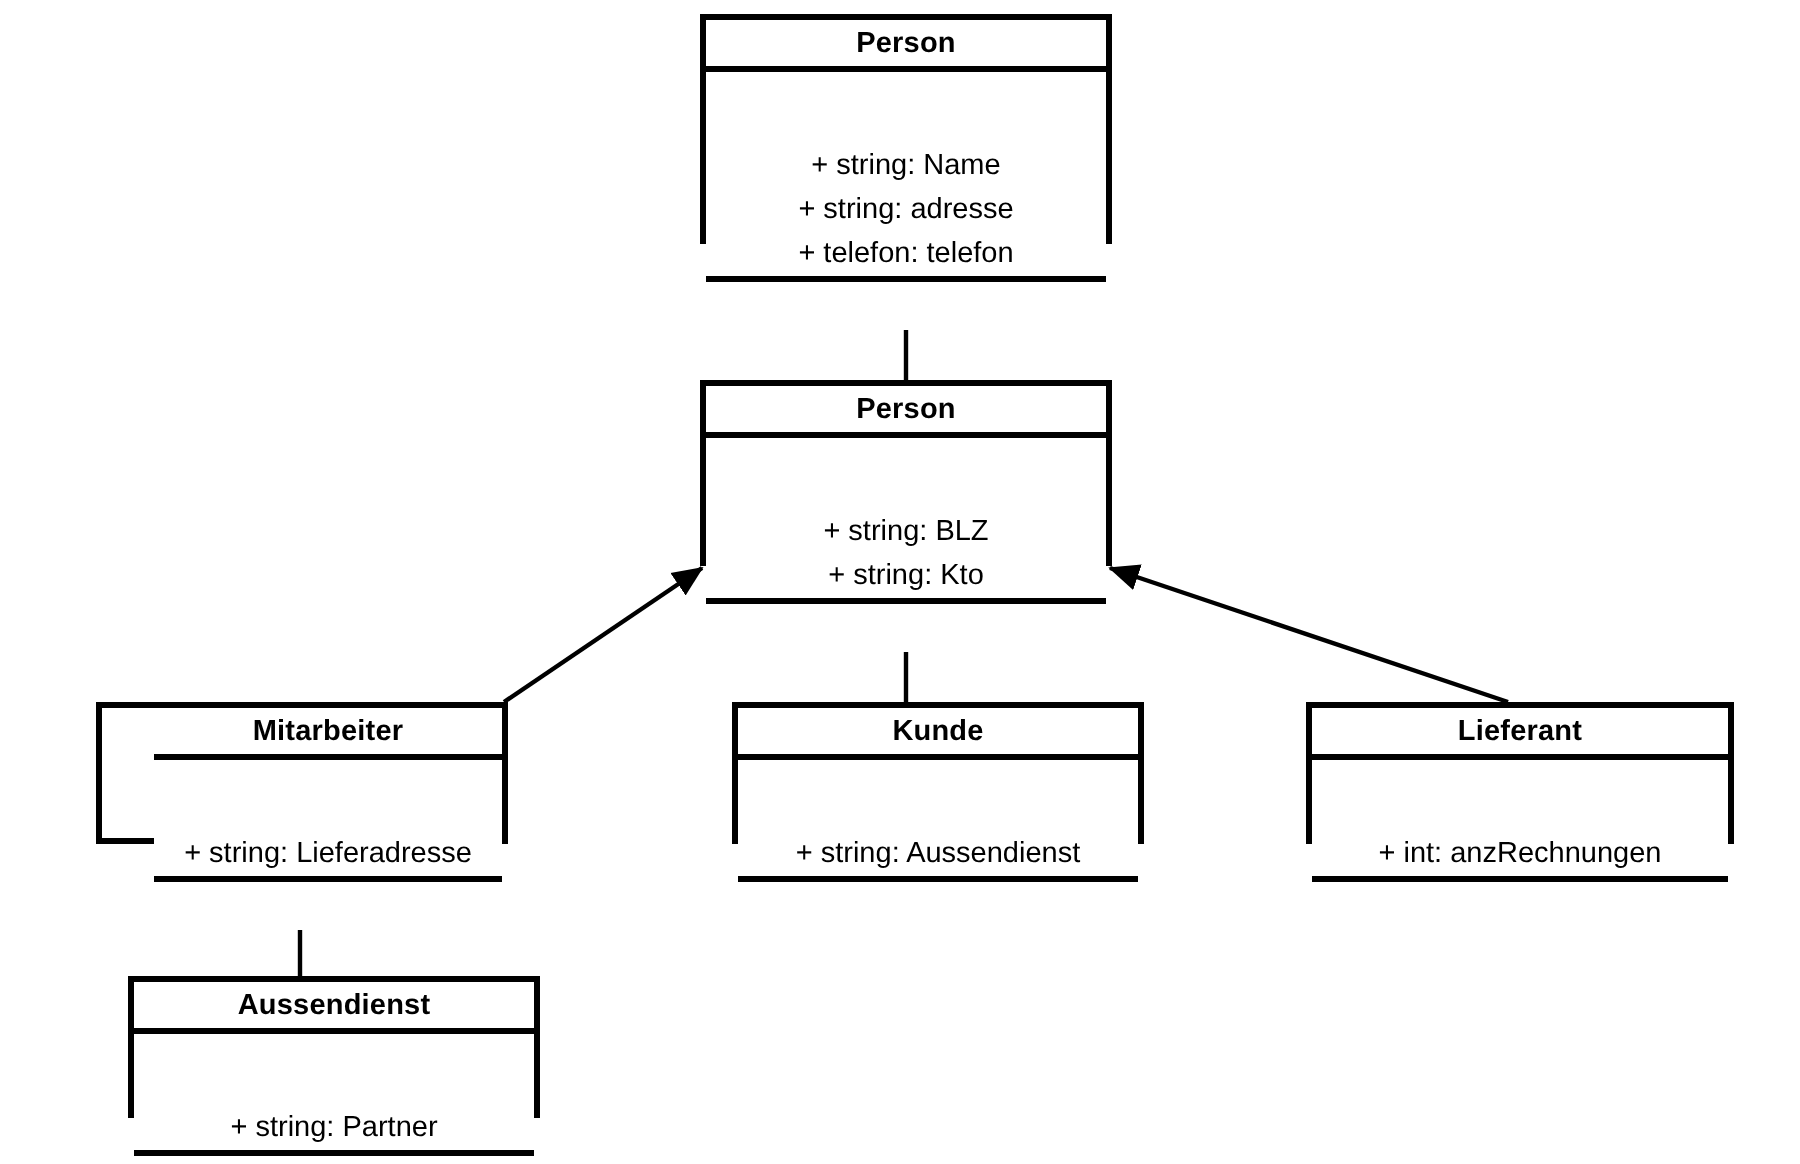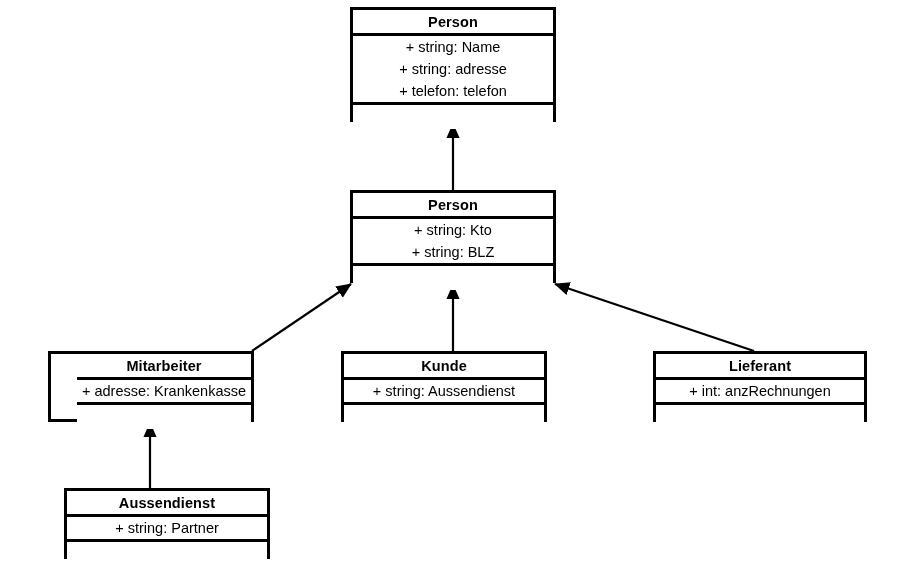--- a/index.html
+++ b/index.html
@@ -43,20 +43,21 @@
     font-size: 14.5px;
     color: #000000;
     height: 26px;
     border-bottom: 3px solid #000000;
     letter-spacing: 0.1px;
   }
   .uml-attrs {
     display: block;
     border-bottom: 3px solid #000000;
     padding: 0;
+    margin-top: 36px;
   }
   .uml-attr {
     box-sizing: border-box;
     display: flex;
     align-items: center;
     justify-content: center;
     height: 22px;
     font-size: 14.5px;
     color: #000000;
     white-space: nowrap;
@@ -96,39 +97,39 @@
       <div class="uml-attr">+ telefon:  telefon</div>
     </div>
     <div class="uml-compartment uml-ops">
       <div class="uml-ops-empty"></div>
     </div>
   </div>
 
   <div class="uml-class" style="left:350px; top:190px; width:206px; height:93px;">
     <div class="uml-compartment uml-name">Person</div>
     <div class="uml-compartment uml-attrs">
+      <div class="uml-attr">+ string:  BLZ</div>
       <div class="uml-attr">+ string:  Kto</div>
-      <div class="uml-attr">+ string:  BLZ</div>
     </div>
     <div class="uml-compartment uml-ops">
       <div class="uml-ops-empty"></div>
     </div>
   </div>
 
   <div class="uml-class" style="left:48px; top:351px; width:206px; height:71px;padding-left:26px;">
     <div class="uml-compartment uml-name">Mitarbeiter</div>
     <div class="uml-compartment uml-attrs">
-      <div class="uml-attr">+ adresse:  Krankenkasse</div>
+      <div class="uml-attr">+ string:  Lieferadresse</div>
     </div>
     <div class="uml-compartment uml-ops">
       <div class="uml-ops-empty"></div>
     </div>
   </div>
 
-  <div class="uml-class" style="left:341px; top:351px; width:206px; height:71px;">
+  <div class="uml-class" style="left:366px; top:351px; width:206px; height:71px;">
     <div class="uml-compartment uml-name">Kunde</div>
     <div class="uml-compartment uml-attrs">
       <div class="uml-attr">+ string:  Aussendienst</div>
     </div>
     <div class="uml-compartment uml-ops">
       <div class="uml-ops-empty"></div>
     </div>
   </div>
 
   <div class="uml-class" style="left:653px; top:351px; width:214px; height:71px;">

